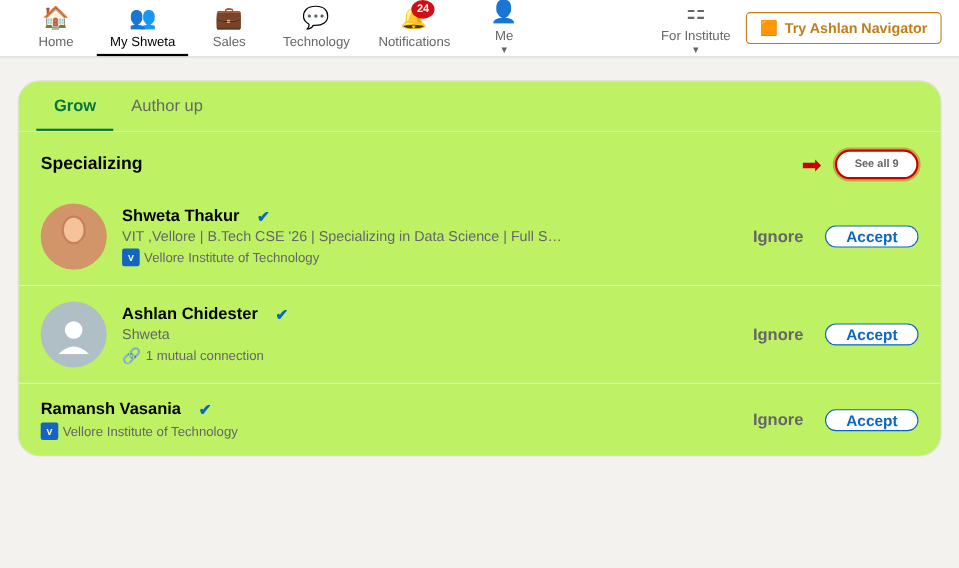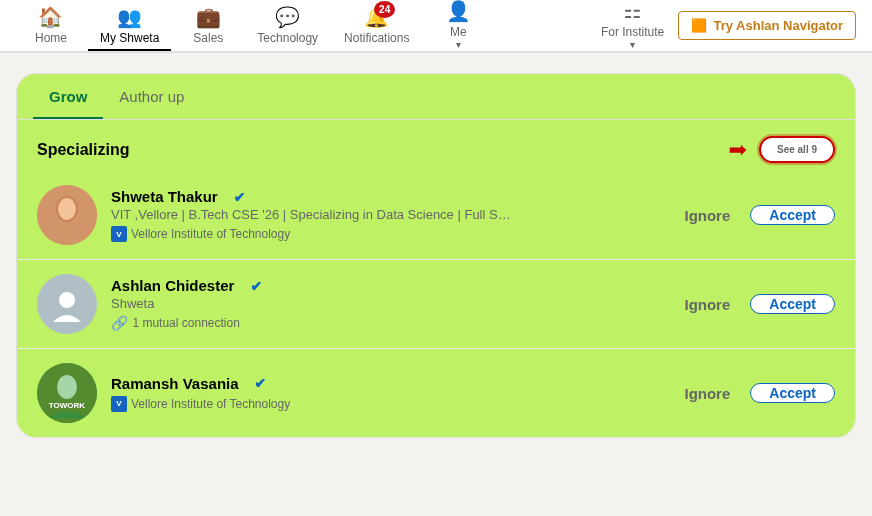--- a/index.html
+++ b/index.html
@@ -380,28 +380,20 @@
           <span>1 mutual connection</span>
         </div>
       </div>
       <div class="invite-actions">
         <button class="ignore-btn">Ignore</button>
         <button class="accept-btn">Accept</button>
       </div>
     </div>
 
     <div class="invitation-item">
-      <div class="avatar-ramansh">
-        <svg width="60" height="60" viewBox="0 0 60 60" xmlns="http://www.w3.org/2000/svg">
-          <rect width="60" height="60" rx="30" fill="#558b2f"></rect>
-          <ellipse cx="30" cy="24" rx="10" ry="12" fill="#a5d6a7"></ellipse>
-          <path d="M10 55 Q30 42 50 55" fill="#388e3c"></path>
-          <text x="50%" y="75%" text-anchor="middle" font-size="8" fill="#fff" font-weight="bold">TOWORK</text>
-        </svg>
-      </div>
       <div class="invite-info">
         <div class="invite-name">
           <span>Ramansh Vasania</span>
           <span class="verified-icon">✔</span>
         </div>
         <div class="invite-meta">
           <span class="school-logo">V</span>
           <span>Vellore Institute of Technology</span>
         </div>
       </div>

